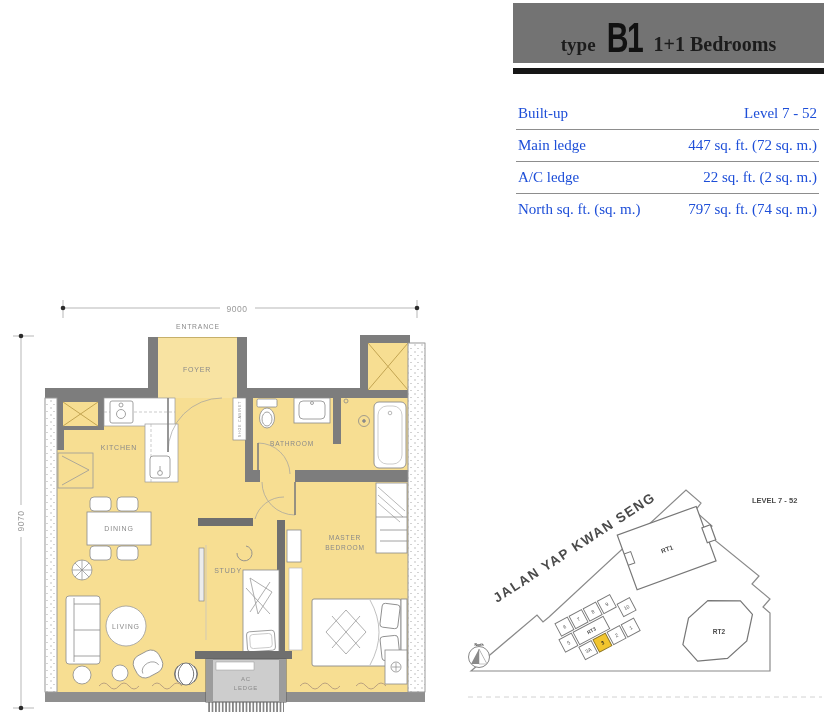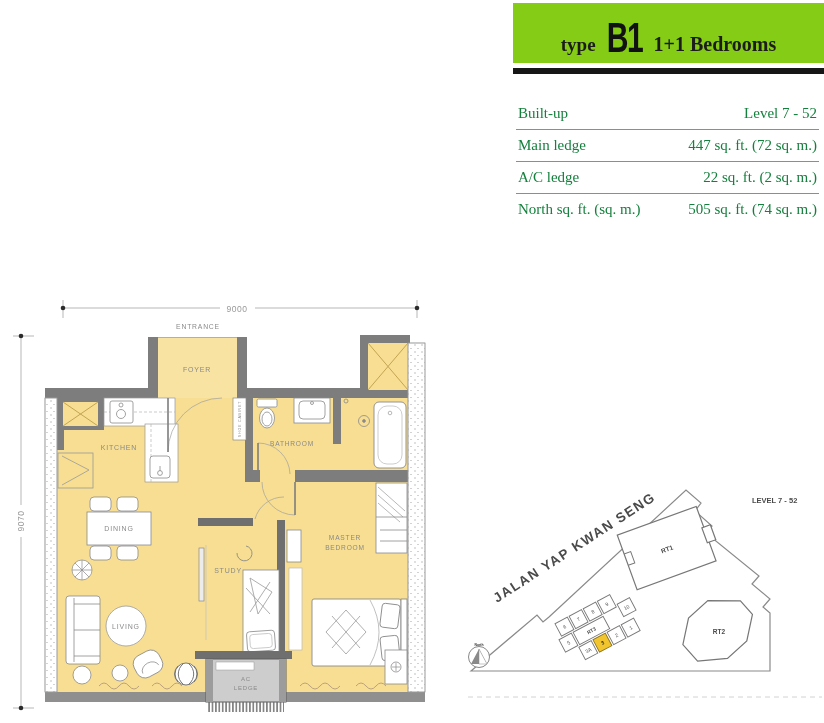--- a/index.html
+++ b/index.html
@@ -1,34 +1,34 @@
 <!DOCTYPE html>
 <html><head>
 <meta charset="utf-8">
 <style>
   * { margin:0; padding:0; box-sizing:border-box; }
   html,body { width:824px; height:723px; background:#fff; overflow:hidden;
               font-family:"Liberation Sans",sans-serif; }
   .abs { position:absolute; }
 
   
-  #banner { left:513px; top:3px; width:311px; height:60px; background:#84cc16;
+  #banner { left:513px; top:3px; width:311px; height:60px; background:#737373;
             display:flex; align-items:flex-end; justify-content:center; padding-bottom:9px; }
   #banner .type-word { font-family:"Liberation Serif",serif; font-weight:bold;
             font-size:19px; color:#1c1c1c; margin-right:9px; line-height:1; }
   #banner .type-code { font-family:"Liberation Sans",sans-serif; font-weight:bold;
             font-size:43px; color:#111; line-height:.8; display:inline-block;
             transform:scaleX(.70); transform-origin:center bottom; letter-spacing:-2px; margin:0 -6px; }
   #banner .type-sub { font-family:"Liberation Serif",serif; font-weight:bold;
             font-size:20px; color:#1c1c1c; margin-left:10px; line-height:1; }
   #rule { left:513px; top:68px; width:311px; height:6px; background:#161616; }
 
   
   #specs { left:516px; top:98px; width:303px; font-family:"Liberation Serif",serif;
-           font-size:15px; color:#15803d; }
+           font-size:15px; color:#1d4ed8; }
   #specs .row { display:flex; justify-content:space-between; align-items:baseline;
                 padding:7px 2px 7px 2px; }
   #specs .row.sep { border-bottom:1.2px solid #8d8d8d; }
   #specs .val { text-align:right; }
 
   
   text { font-family:"Liberation Sans",sans-serif; }
   .lbl  { fill:#8a8a8a; letter-spacing:.8px; }
   .dim  { fill:#999;   letter-spacing:.5px; }
   .site { fill:#4a4a4a; }
@@ -51,21 +51,21 @@
   <div class="row sep">
     <span>Main ledge</span>
     <span class="val">447 sq. ft. (72 sq. m.)</span>
   </div>
   <div class="row sep">
     <span>A/C ledge</span>
     <span class="val">22 sq. ft. (2 sq. m.)</span>
   </div>
   <div class="row">
     <span>North sq. ft. (sq. m.)</span>
-    <span class="val">505 sq. ft. (74 sq. m.)</span>
+    <span class="val">797 sq. ft. (74 sq. m.)</span>
   </div>
 </div>
 
 <svg class="abs" style="left:0;top:283px" width="445" height="440" viewBox="0 283 445 440">
   <defs>
     <pattern id="stip" width="7" height="7" patternUnits="userSpaceOnUse">
       <circle cx="2" cy="2" r=".7" fill="#a9a9a9"></circle>
         <circle cx="5" cy="5.5" r=".6" fill="#9b9b9b"></circle>
     </pattern>
     <pattern id="hatch" width="3.4" height="12" patternUnits="userSpaceOnUse">

